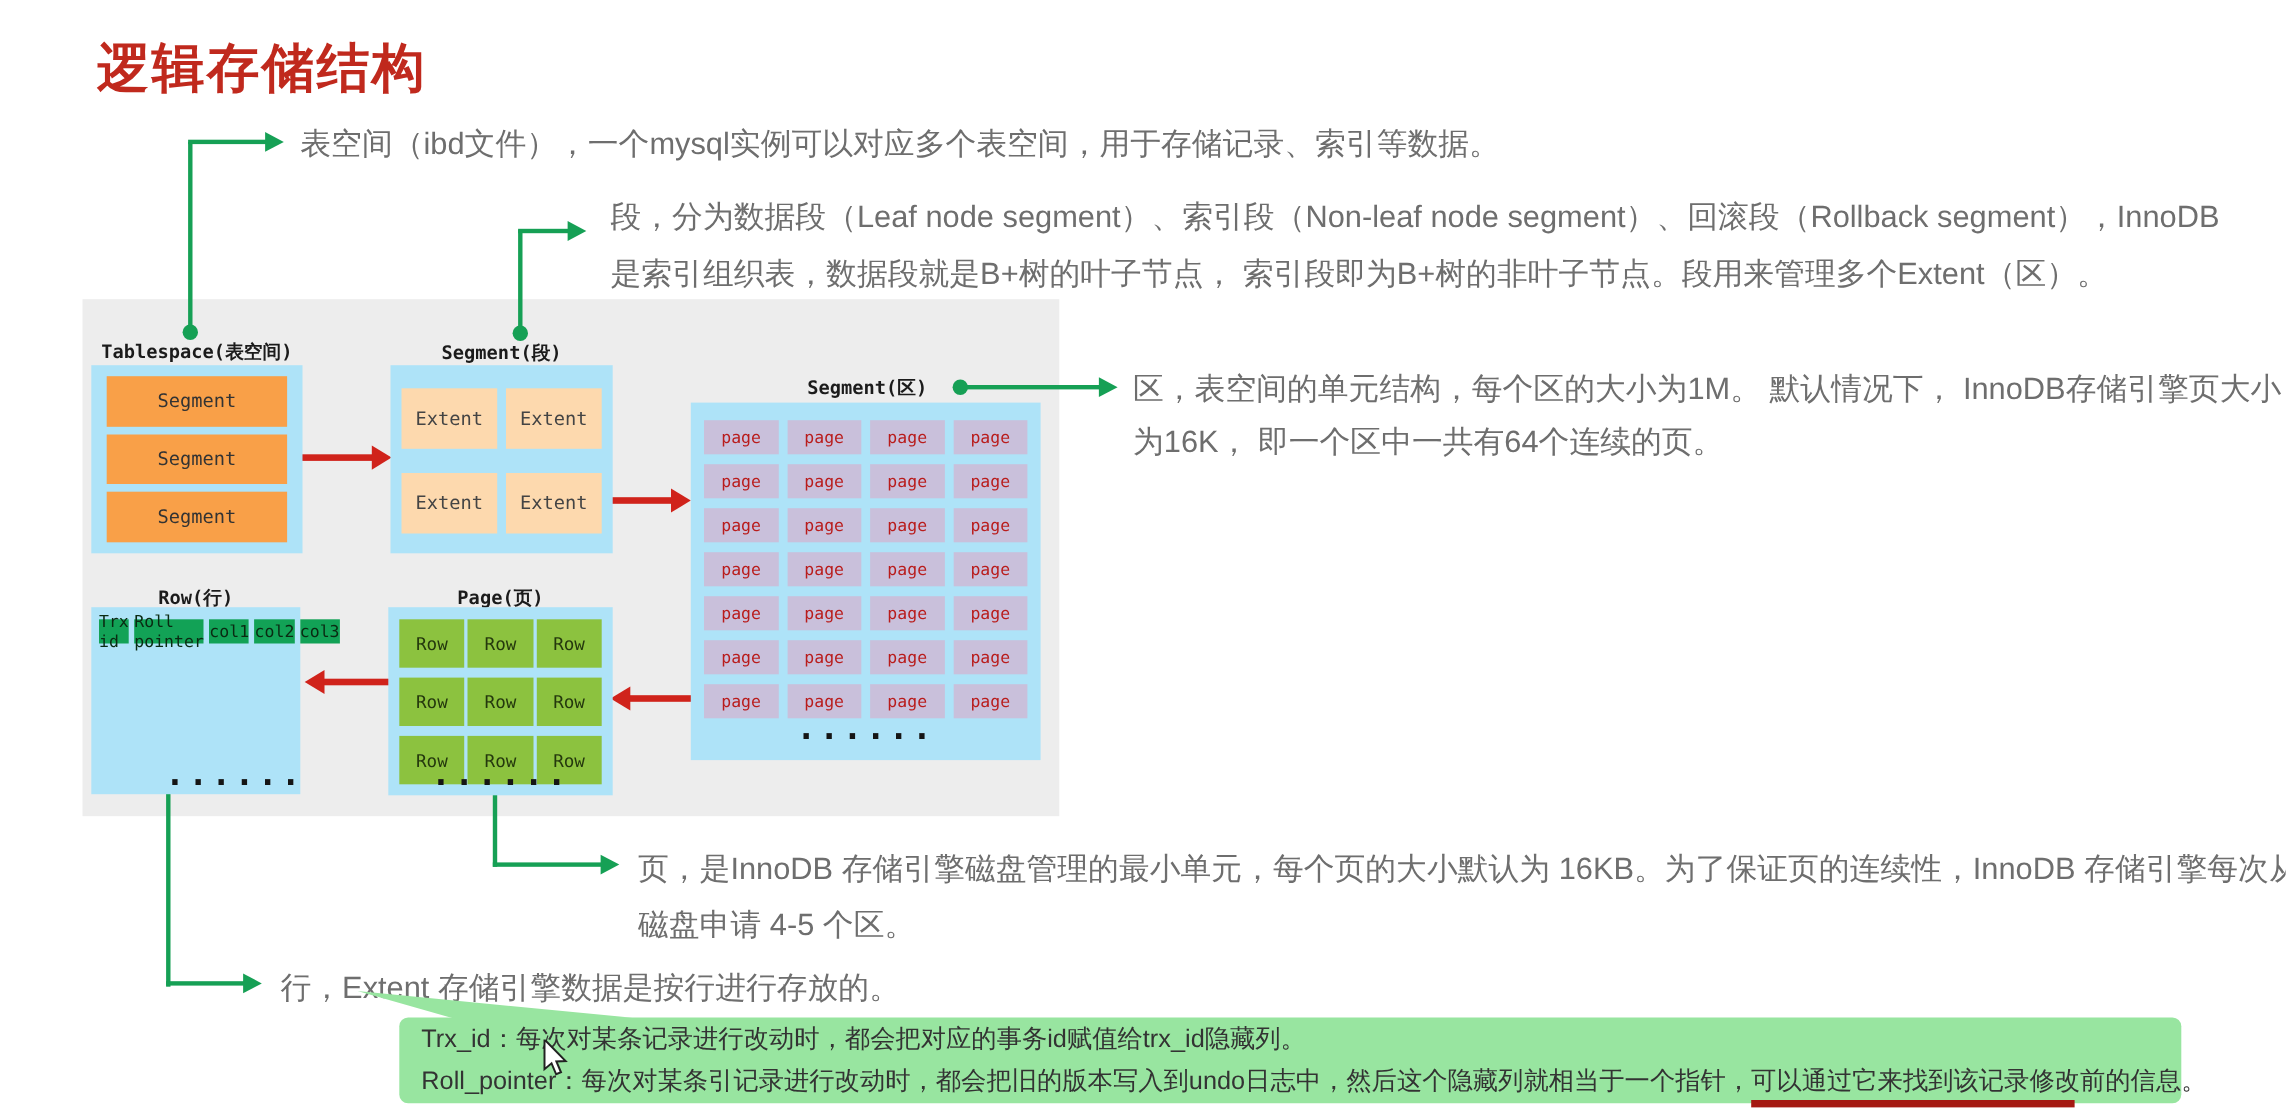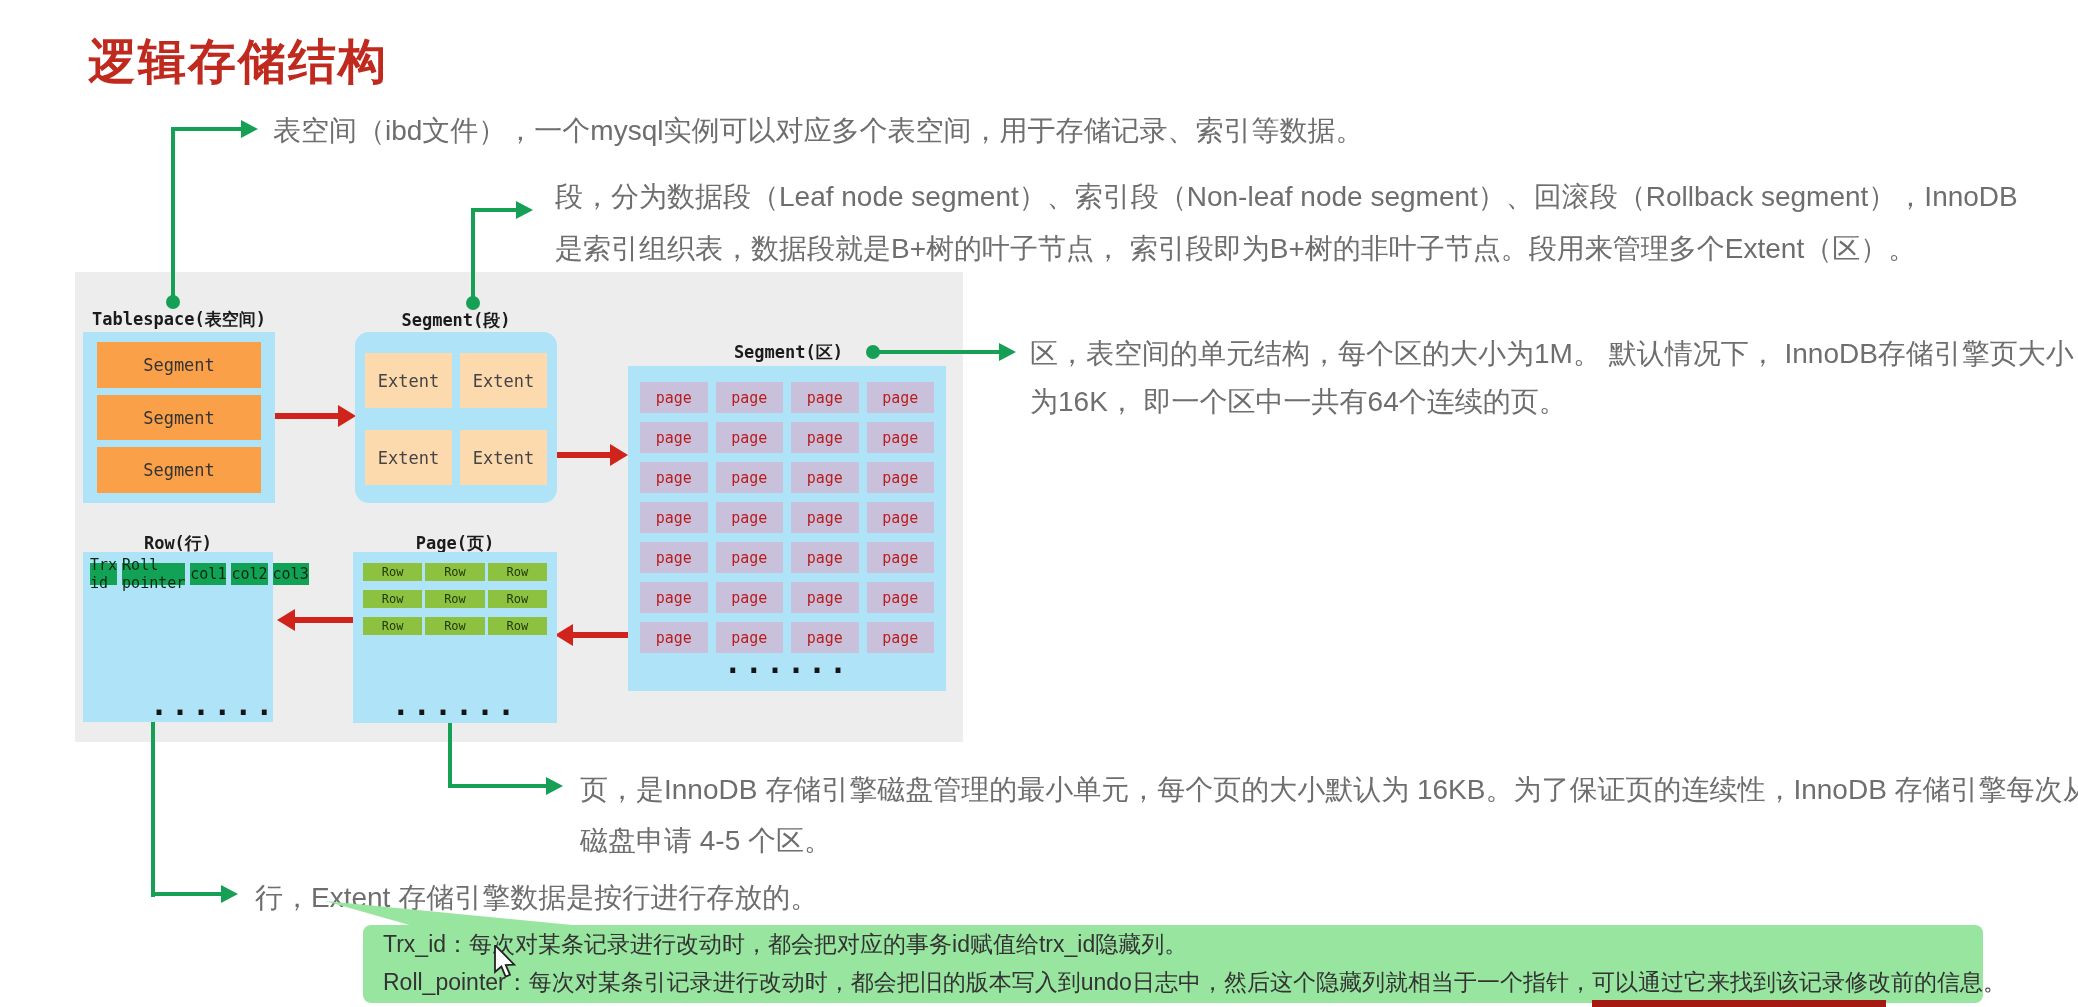--- a/index.html
+++ b/index.html
@@ -33,37 +33,37 @@
   .lbl-row{left:83px;top:532px;width:190px;}
   .lbl-page{left:353px;top:532px;width:204px;}
 
   .bluebox{position:absolute;background:var(--container-blue);box-sizing:border-box;}
 
   .box-ts{left:83px;top:332px;width:192px;height:171px;padding:10px 14px;display:flex;flex-direction:column;gap:7px;}
   .segcell{flex:1;background:var(--segment-orange);display:flex;align-items:center;justify-content:center;
            font-family:"DejaVu Sans Mono","Liberation Mono",monospace;font-size:17px;color:#333;}
 
   .box-seg{left:355px;top:332px;width:202px;height:171px;padding:21px 10px 18px;display:grid;
-           grid-template-columns:1fr 1fr;column-gap:8px;row-gap:22px;border-radius:14px;}
+           grid-template-columns:1fr 1fr;column-gap:8px;row-gap:22px;}
   .extcell{background:var(--extent-peach);display:flex;align-items:center;justify-content:center;
            font-family:"DejaVu Sans Mono","Liberation Mono",monospace;font-size:17px;color:#444;}
 
   .box-ext{left:628px;top:366px;width:318px;height:325px;padding:16px 12px 0;display:grid;
            grid-template-columns:repeat(4,1fr);column-gap:8px;row-gap:9px;align-content:start;}
   .pagecell{height:31px;background:var(--page-purple);display:flex;align-items:center;justify-content:center;
             font-family:"DejaVu Sans Mono","Liberation Mono",monospace;font-size:15px;color:#b91c1c;}
 
   .box-row{left:83px;top:552px;width:190px;height:170px;padding:11px 7px;display:flex;flex-direction:row;gap:5px;}
   .fieldcell{height:22px;background:var(--row-green);display:flex;align-items:center;justify-content:center;
              font-family:"DejaVu Sans Mono","Liberation Mono",monospace;font-size:15px;color:#0a2a12;}
 
   .box-page{left:353px;top:552px;width:204px;height:171px;padding:11px 10px 0;display:grid;
             grid-template-columns:repeat(3,1fr);column-gap:3px;row-gap:9px;align-content:start;}
-  .rowcell{height:18px;background:var(--rowcell-yellowgreen);display:flex;align-items:center;justify-content:center;
-           font-family:"DejaVu Sans Mono","Liberation Mono",monospace;font-size:12px;color:#24380d;}
+  .rowcell{height:44px;background:var(--rowcell-yellowgreen);display:flex;align-items:center;justify-content:center;
+           font-family:"DejaVu Sans Mono","Liberation Mono",monospace;font-size:16px;color:#24380d;}
 
   .dots{position:absolute;font-family:"DejaVu Sans Mono","Liberation Mono",monospace;font-weight:bold;
         color:#151515;font-size:30px;line-height:30px;letter-spacing:3px;}
   .dots-ext{left:628px;top:648px;width:318px;text-align:center;}
   .dots-row{left:150px;top:690px;}
   .dots-page{left:353px;top:690px;width:204px;text-align:center;}
 
   .gline{position:absolute;background:var(--connector-green);}
   .gdot{position:absolute;width:14px;height:14px;border-radius:50%;background:var(--connector-green);}
   .ghead{position:absolute;width:0;height:0;border-top:9px solid transparent;border-bottom:9px solid transparent;

